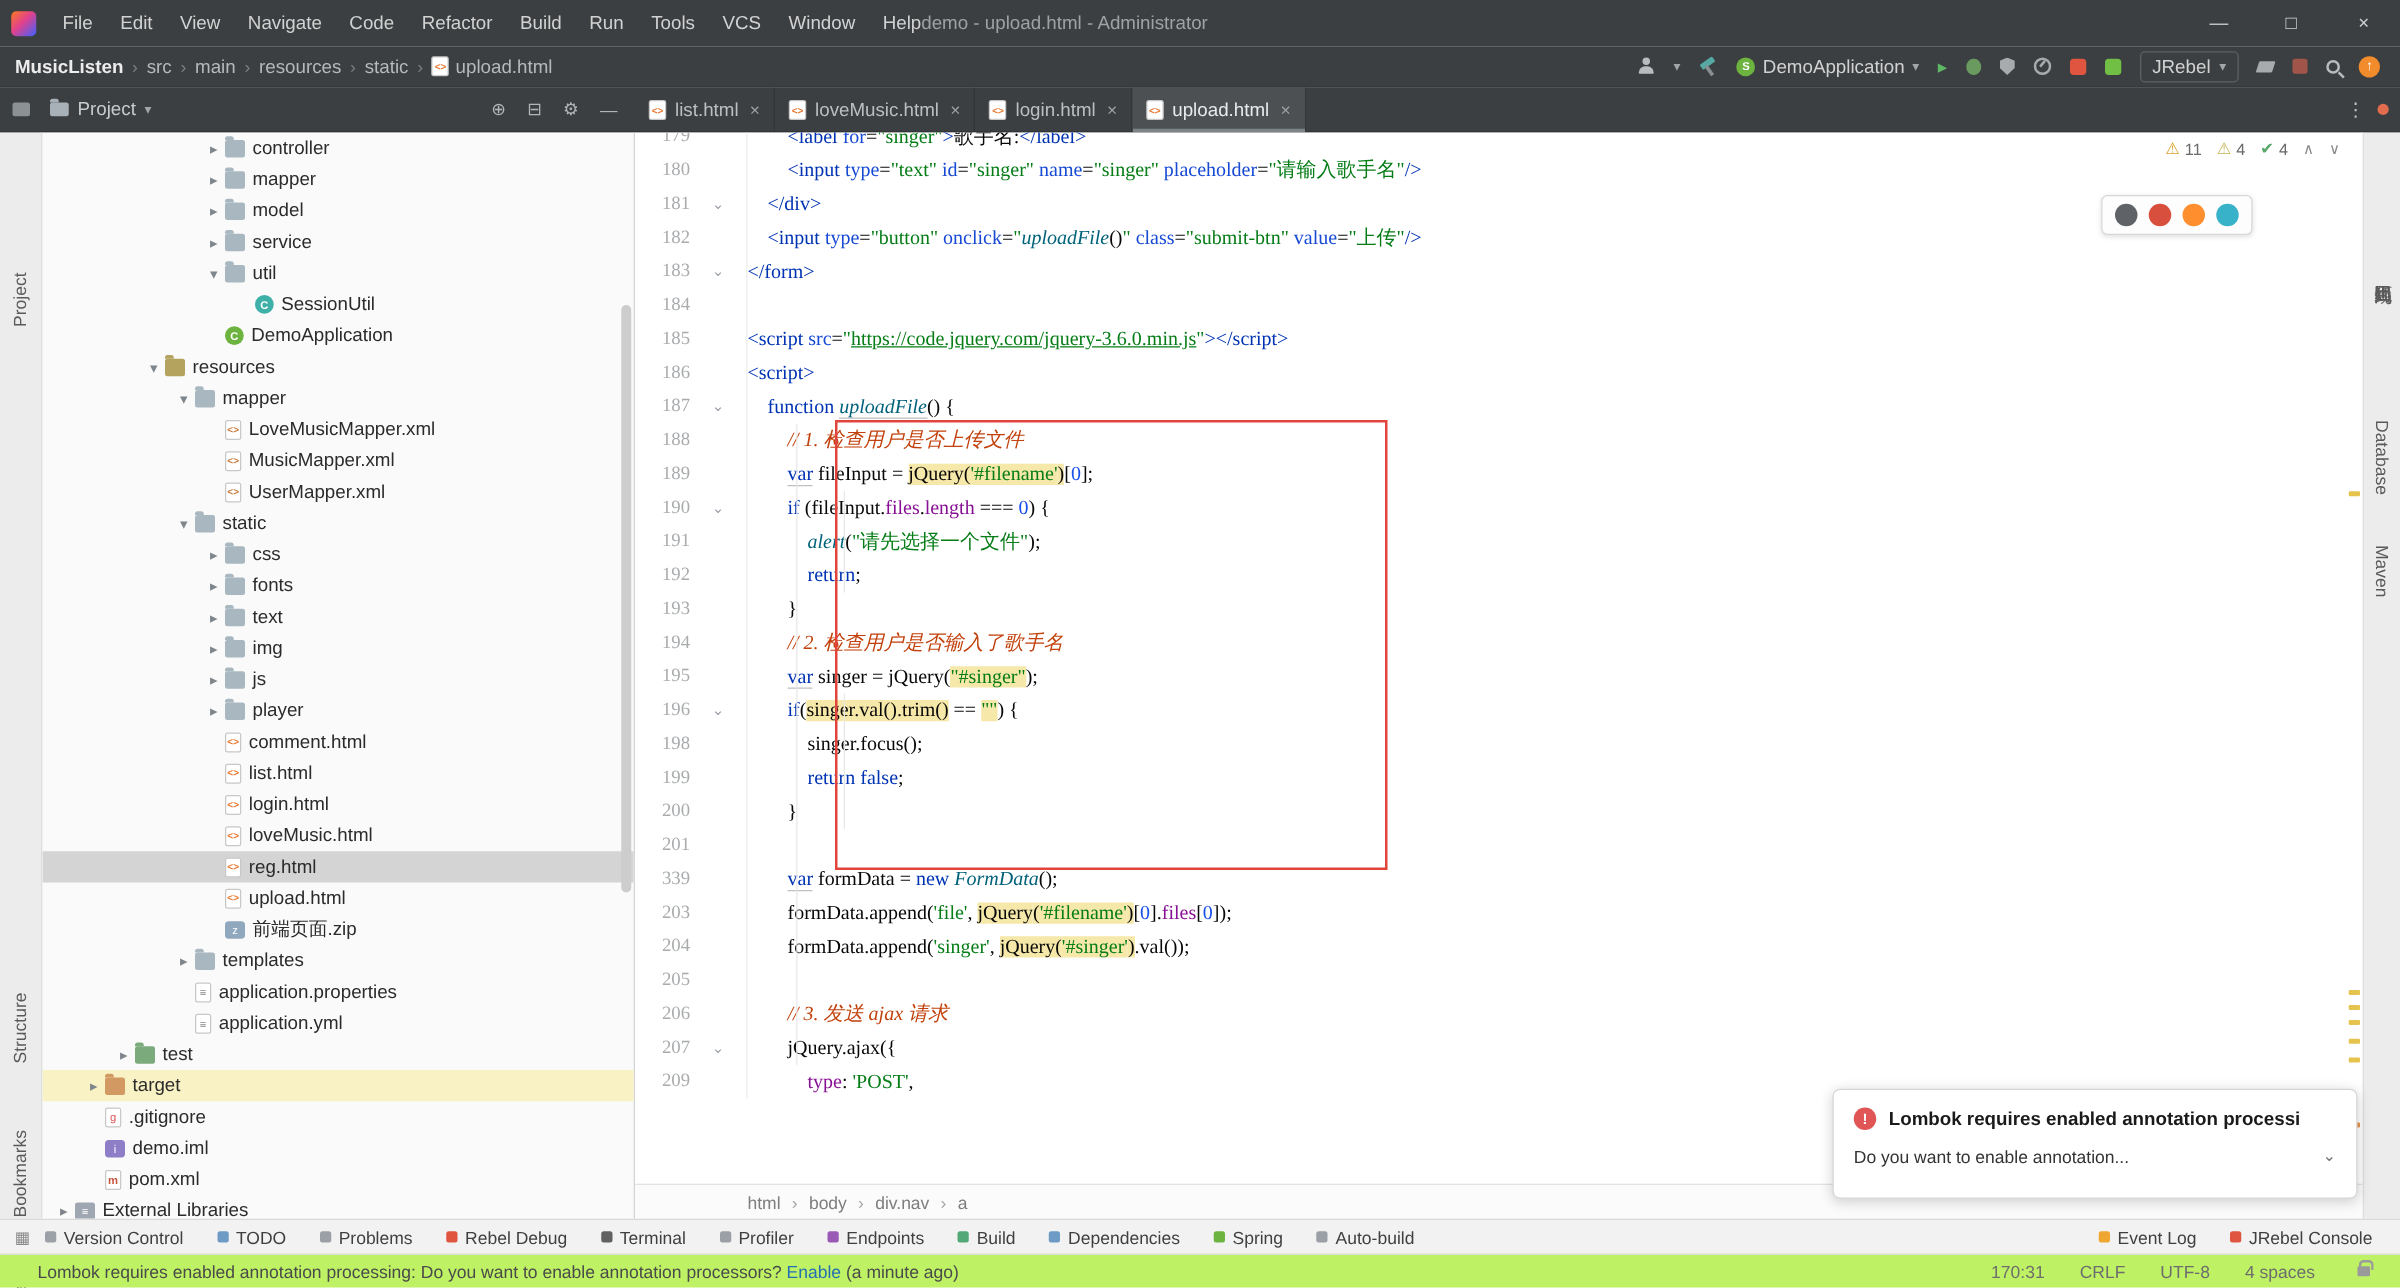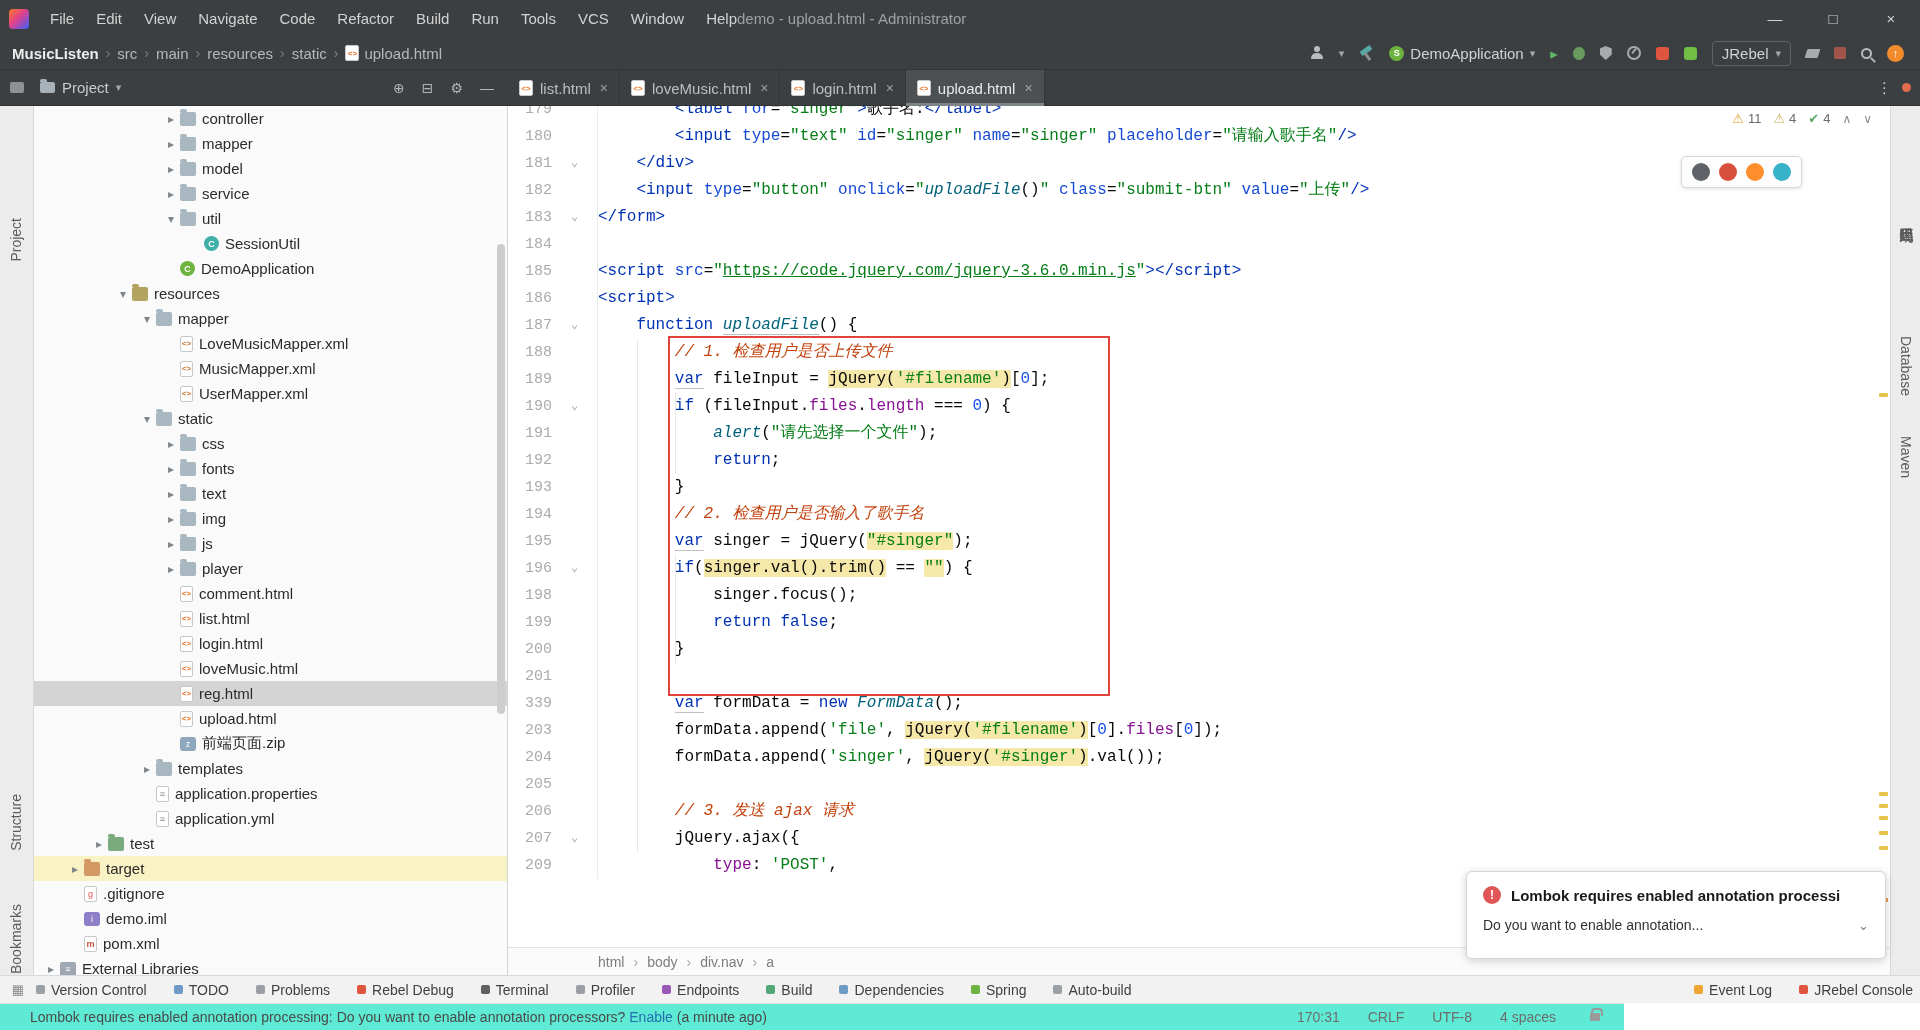--- a/index.html
+++ b/index.html
@@ -90,21 +90,21 @@
 .ti-props,.ti-yml{background:#fff;border:1px solid #c8c8c8;color:#8a8a8a;font-size:9px;width:13px;height:16px;}
 .ti-iml{background:#8d7ec7;color:#fff;font-size:9px;border-radius:3px;}
 .ti-pom{background:#fff;border:1px solid #c8c8c8;color:#c4553f;font-size:9px;font-weight:bold;width:13px;height:16px;}
 .ti-gitignore{background:#fff;border:1px solid #c8c8c8;color:#e05555;font-size:9px;width:13px;height:16px;}
 .ti-extlib{background:#9fa8b2;color:#fff;font-size:9px;}
 #tree-scrollbar{position:absolute;right:2px;top:138px;width:8px;height:470px;background:#cdcdcd;border-radius:4px;}
 
 
 #editor{position:absolute;left:508px;top:106px;width:1382px;height:841px;background:#fff;overflow:hidden;}
 #code-lines{margin-top:-10px;}
-.code-line{display:flex;height:27px;font-family:Liberation Mono, monospace;font-size:16px;line-height:27px;white-space:pre;}
+.code-line{display:flex;height:27px;font-family:Liberation Serif, serif;font-size:16px;line-height:27px;white-space:pre;}
 .ln{width:44px;text-align:right;color:#a9abad;font-size:15px;flex:none;}
 .fold{width:46px;flex:none;text-align:center;color:#9aa0a6;font-size:12px;border-right:1px solid #ececec;}
 .ct{flex:1;}
 .tk-pl{color:#080808}.tk-tag{color:#0033b3}.tk-attr{color:#174ad4}
 .tk-str{color:#067d17}.tk-kw{color:#0033b3}
 .tk-cmt{color:#c2410c;font-style:italic}
 .tk-fn{color:#00627a;font-style:italic}
 .tk-fnu{color:#00627a;font-style:italic;border-bottom:1px solid #bdbdbd}
 .tk-num{color:#1750eb}
 .tk-hl{color:#080808;background:#f6e8a9}
@@ -130,25 +130,25 @@
 
 #editor-crumbs{position:absolute;left:508px;top:947px;width:1382px;height:28px;background:#fbfbfb;border-top:1px solid #e2e2e2;display:flex;align-items:center;padding-left:90px;font-size:14px;color:#7d7d7d;}
 .ec-sep{padding:0 9px;color:#a5a5a5;}
 
 
 #bottom-bar{position:absolute;left:0;top:975px;width:1920px;height:28px;background:#f2f2f2;border-top:1px solid #d9d9d9;display:flex;align-items:center;font-size:14px;color:#3f3f3f;}
 .bb-grid{width:36px;text-align:center;color:#8a8a8a;font-size:13px;flex:none;}
 #bb-left{display:flex;align-items:center;}
 .bb-item{display:flex;align-items:center;gap:6px;margin-right:27px;}
 .bb-dot{width:9px;height:9px;border-radius:2px;flex:none;}
-#bb-right{margin-left:auto;display:flex;align-items:center;padding-right:7px;}
+#bb-right{margin-left:auto;display:flex;align-items:center;padding-right:22px;}
 #bb-right .bb-item{margin-right:0;margin-left:27px;}
 
 
-#status-bar{position:absolute;left:0;top:1003px;width:1624px;height:27px;background:#5eead4;border-top:1px solid #dcdcdc;display:flex;align-items:center;font-size:14px;color:#4a4a4a;padding-left:30px;white-space:pre;}
+#status-bar{position:absolute;left:0;top:1003px;width:1920px;height:27px;background:#bef264;border-top:1px solid #dcdcdc;display:flex;align-items:center;font-size:14px;color:#4a4a4a;padding-left:30px;white-space:pre;}
 .sb-link{color:#2470b3;}
 #sb-right{margin-left:auto;display:flex;gap:28px;align-items:center;color:#6d6d6d;padding-right:24px;}
 .lock{width:10px;height:8px;background:#9a9a9a;border-radius:1px;position:relative;margin-left:6px;}
 .lock::before{content:"";position:absolute;left:1px;top:-5px;width:8px;height:6px;border:2px solid #9a9a9a;border-bottom:none;border-radius:4px 4px 0 0;}
 
 
 #notification{position:absolute;left:1466px;top:871px;width:420px;height:88px;background:#fff;border:1px solid #d6d6d6;border-radius:6px;box-shadow:0 2px 10px rgba(0,0,0,.18);padding:14px 16px;z-index:20;}
 .notif-title-row{display:flex;align-items:center;gap:10px;font-weight:bold;font-size:15px;color:#1a1a1a;}
 .notif-bang{width:18px;height:18px;border-radius:50%;background:#e05555;color:#fff;font-size:12px;font-weight:bold;display:flex;align-items:center;justify-content:center;flex:none;}
 .notif-body{margin-top:13px;font-size:14px;color:#333;display:flex;align-items:center;}

